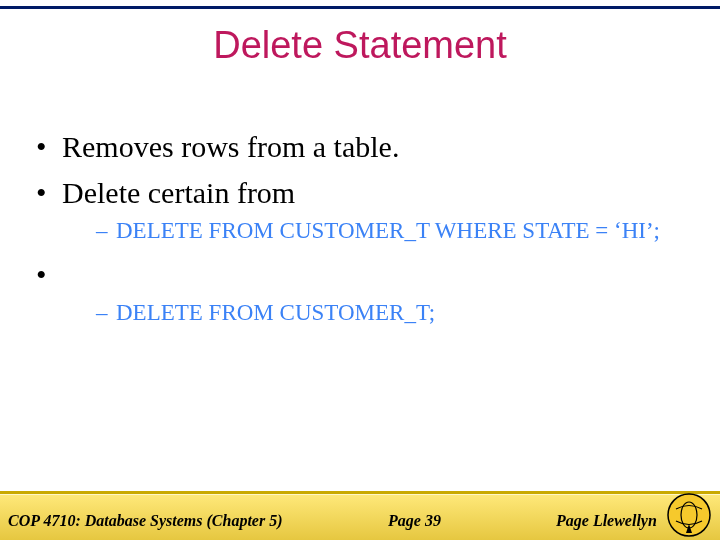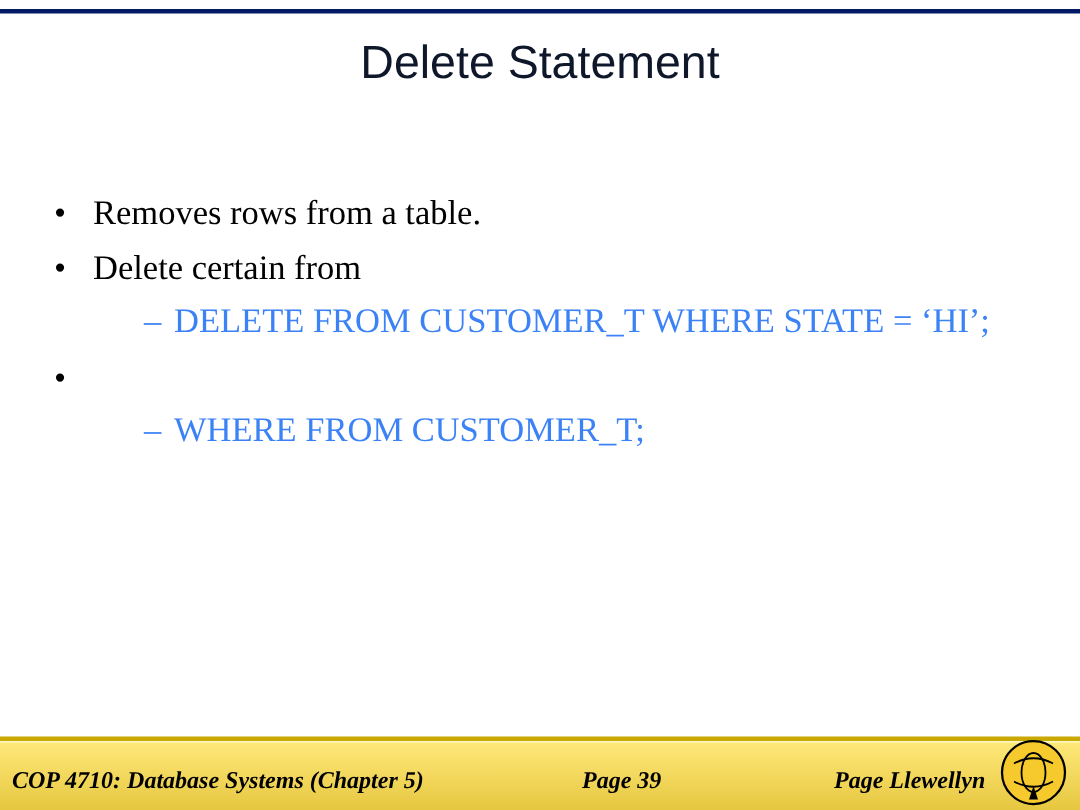--- a/index.html
+++ b/index.html
@@ -24,34 +24,34 @@
     right: 0;
     height: 3px;
     background: #001a66;
   }
   .title {
     position: absolute;
     top: 24px;
     left: 0;
     right: 0;
     text-align: center;
-    font-size: 31px;
-    color: #0f172a;
+    font-size: 38px;
+    color: #be185d;
     font-family: Arial, Helvetica, sans-serif;
     font-weight: 400;
   }
   .content {
     position: absolute;
     top: 120px;
     left: 36px;
     right: 30px;
     color: #000;
   }
   .bullet1 {
-    font-size: 23px;
+    font-size: 30px;
     margin: 8px 0 6px 0;
     line-height: 1.25;
   }
   .bullet1 .dot::before {
     content: "•";
     display: inline-block;
     width: 26px;
   }
   .bullet2 {
     font-size: 23px;
@@ -118,21 +118,21 @@
 
     <div class="bullet2">
       <span class="dash"></span><span class="bullet2-text">DELETE FROM CUSTOMER_T WHERE STATE = ‘HI’;</span>
     </div>
 
     <div class="bullet1">
       <span class="dot"></span>
     </div>
 
     <div class="bullet2">
-      <span class="dash"></span><span class="bullet2-text">WHERE FROM CUSTOMER_T;</span>
+      <span class="dash"></span><span class="bullet2-text">DELETE FROM CUSTOMER_T;</span>
     </div>
 
   </div>
 
   <div class="footerband"></div>
 
   <div class="footer-text footer-left">COP 4710: Database Systems  (Chapter 5)</div>
   <div class="footer-text footer-center">Page 39</div>
   <div class="footer-text footer-right">Page Llewellyn</div>
 

